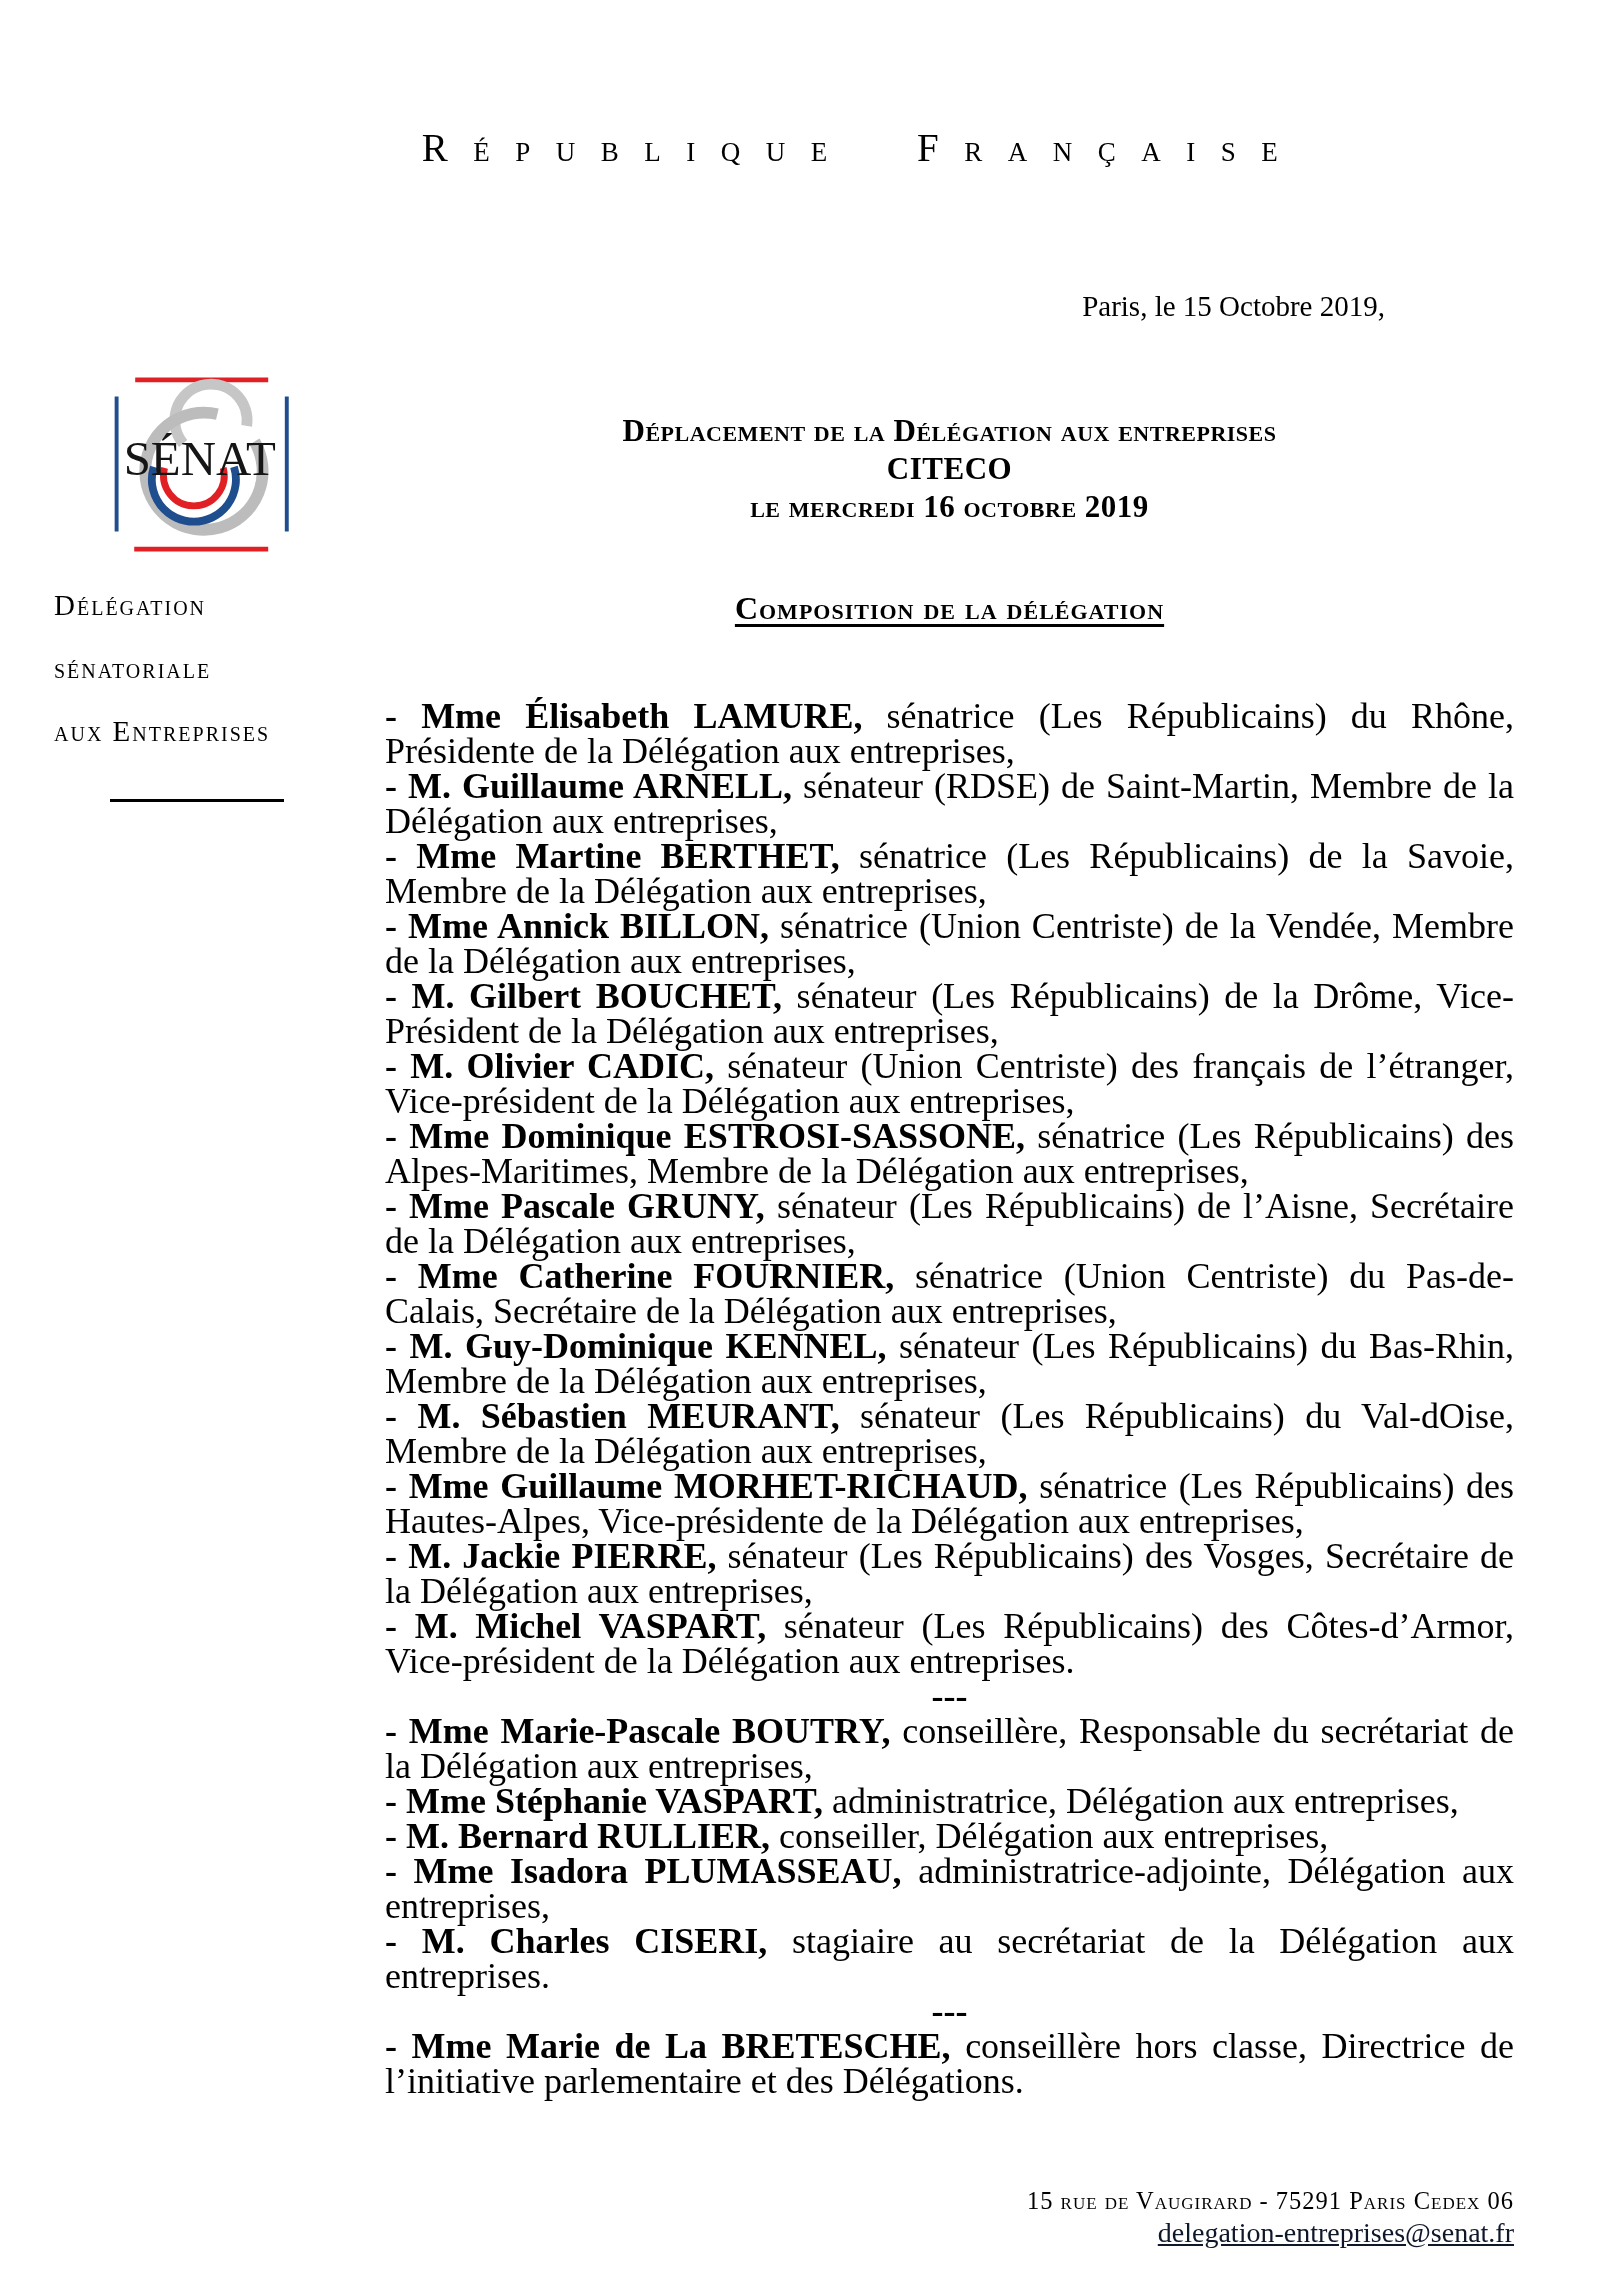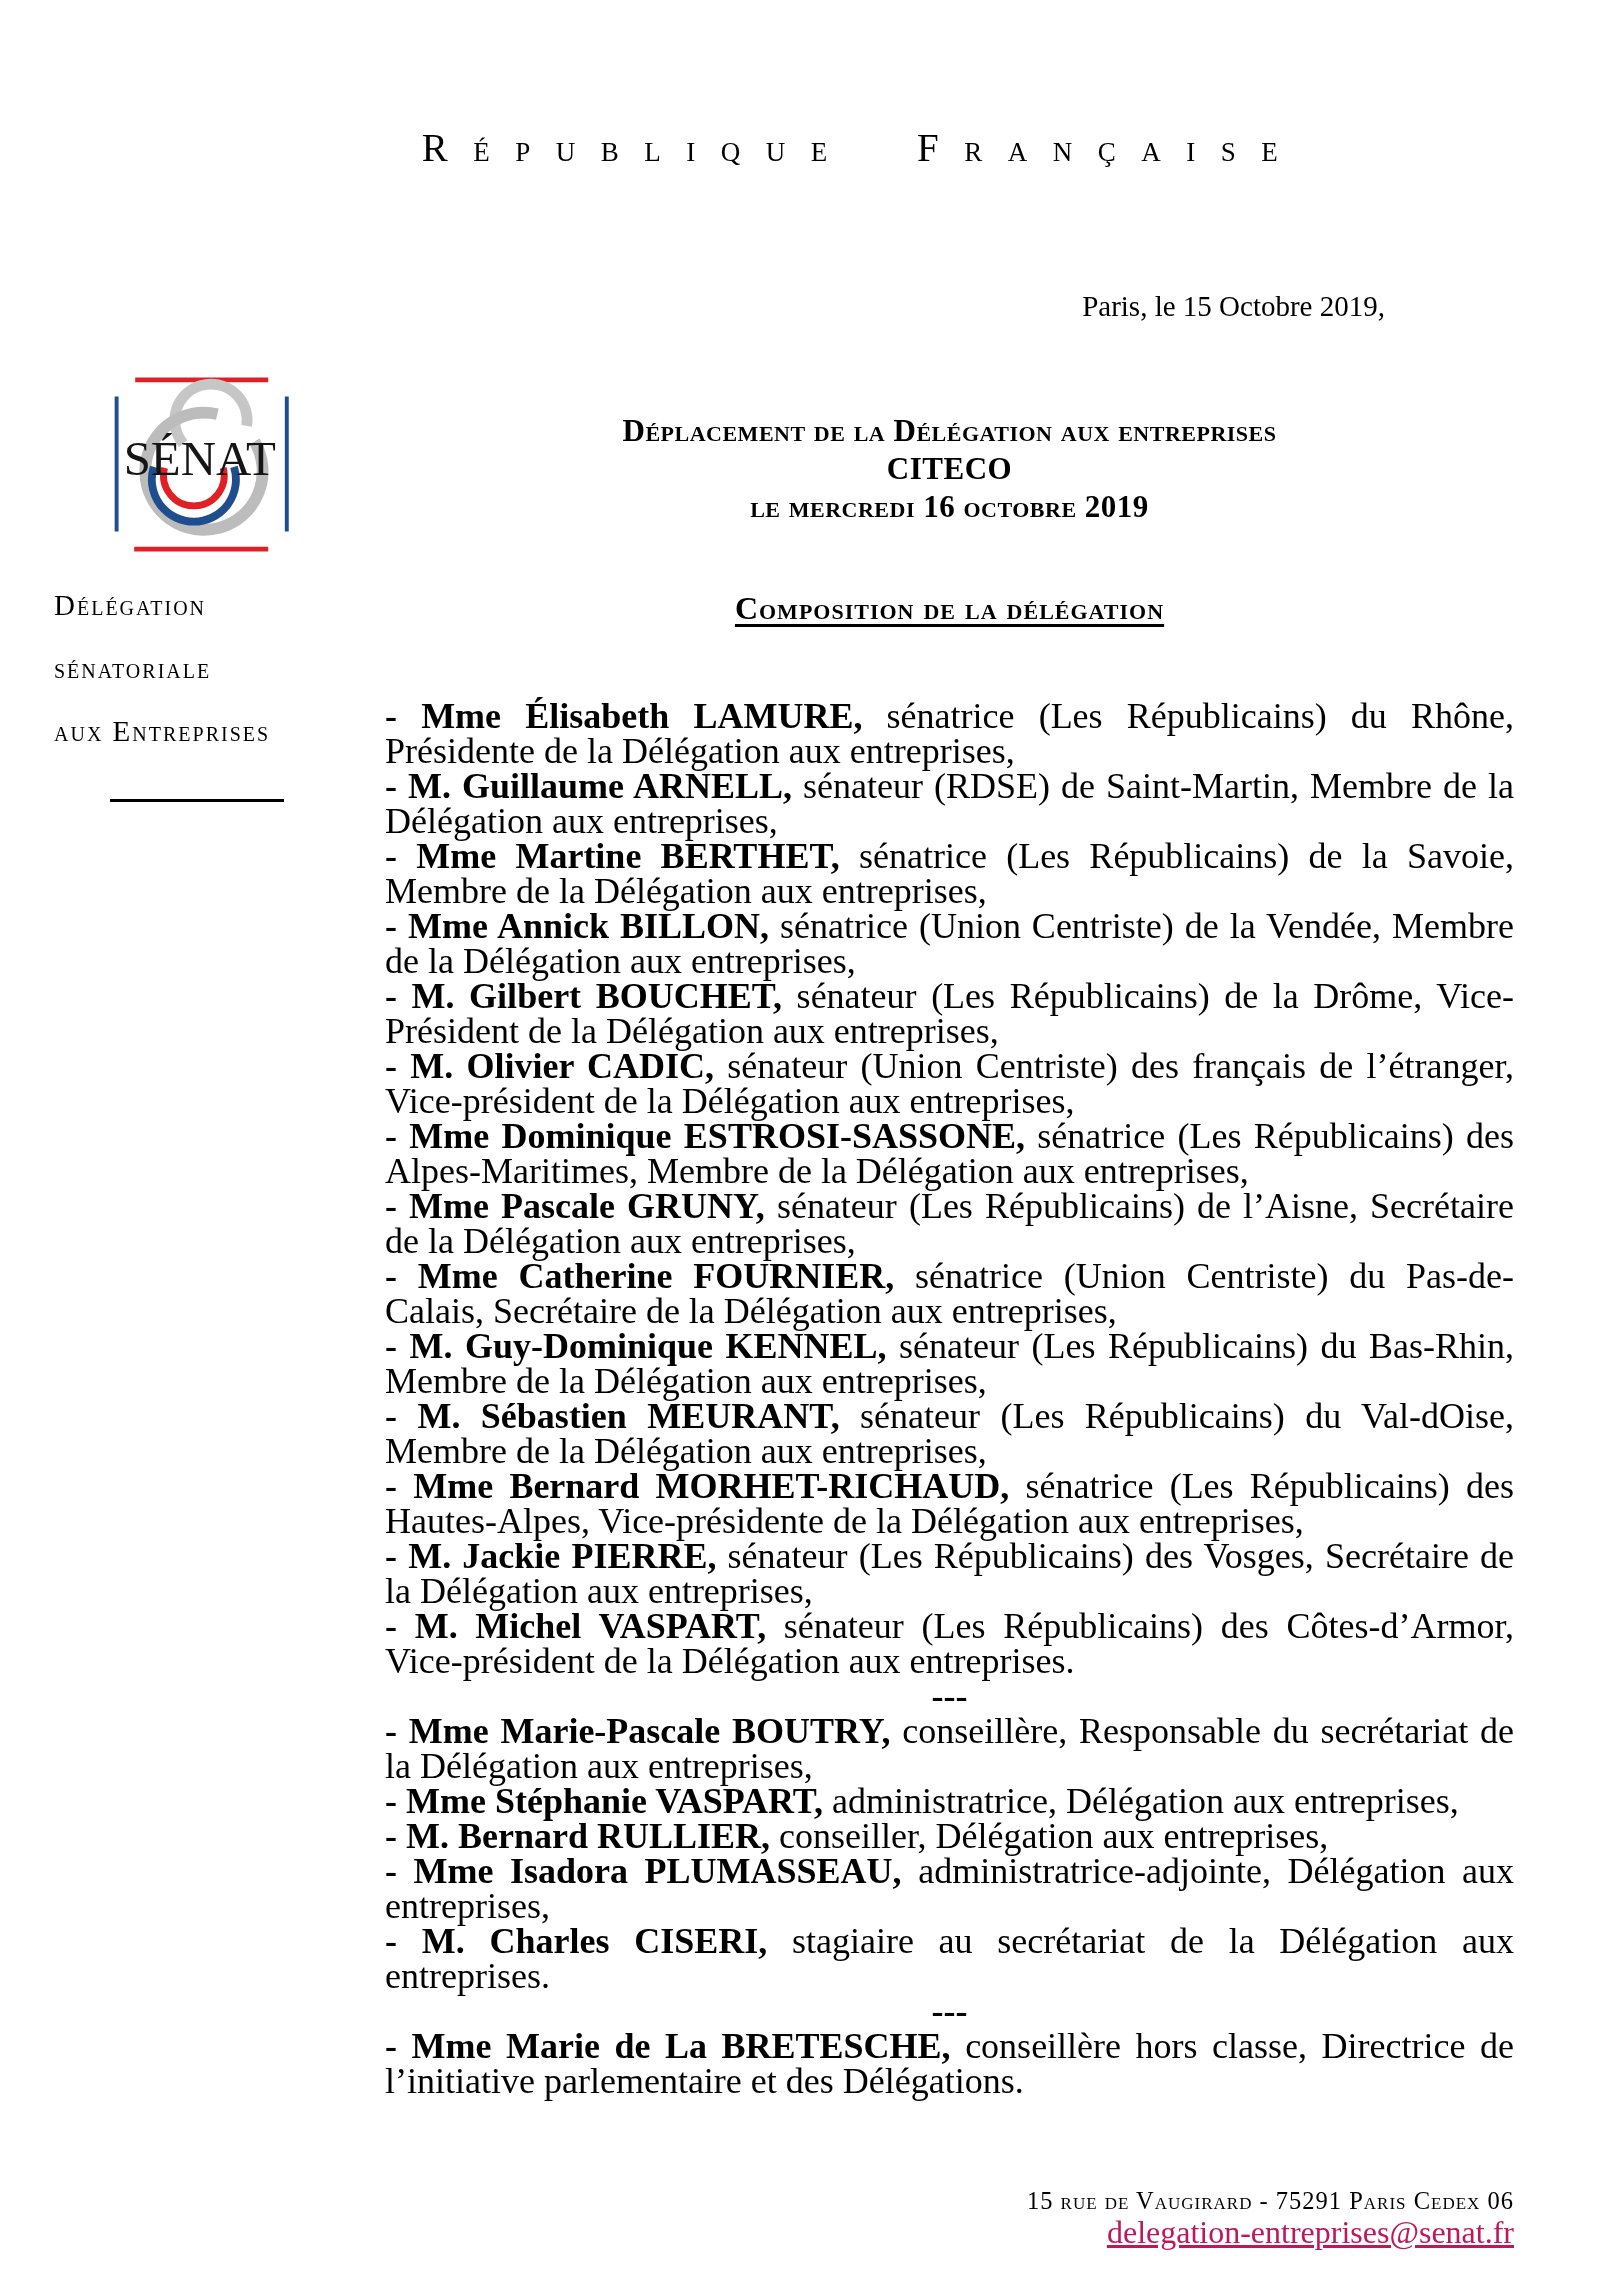--- a/index.html
+++ b/index.html
@@ -60,21 +60,21 @@
   .sep1 { margin:29px 0 43px 0; }
   .sep2 { margin:29px 0 29px 0; }
   
   .footer {
     position:absolute; top:2186px; left:385px; width:1129px; text-align:right;
   }
   .footer .address {
     font-variant:small-caps; font-size:24.5px; letter-spacing:1px; line-height:30px;
   }
   .footer .email a {
-    font-size:32px; color:#be185d; text-decoration:underline; line-height:33px;
+    font-size:28px; color:#0f172a; text-decoration:underline; line-height:33px;
   }
 </style>
 </head>
 <body>
 
 <div class="republique">République Française</div>
 
 <div class="date-line">Paris, le 15 Octobre 2019,</div>
 
 <div class="logo">
@@ -133,21 +133,21 @@
       <p class="item"><b>- Mme Dominique ESTROSI-SASSONE,</b><span> sénatrice (Les Républicains) des Alpes-Maritimes, Membre de la Délégation aux entreprises,</span></p>
 
       <p class="item"><b>- Mme Pascale GRUNY,</b><span> sénateur (Les Républicains) de l’Aisne, Secrétaire de la Délégation aux entreprises,</span></p>
 
       <p class="item"><b>- Mme Catherine FOURNIER,</b><span> sénatrice (Union Centriste) du Pas-de-Calais, Secrétaire de la Délégation aux entreprises,</span></p>
 
       <p class="item"><b>- M. Guy-Dominique KENNEL,</b><span> sénateur (Les Républicains) du Bas-Rhin, Membre de la Délégation aux entreprises,</span></p>
 
       <p class="item"><b>- M. Sébastien MEURANT,</b><span> sénateur (Les Républicains) du Val-dOise, Membre de la Délégation aux entreprises,</span></p>
 
-      <p class="item"><b>- Mme Bernard MORHET-RICHAUD,</b><span> sénatrice (Les Républicains) des Hautes-Alpes, Vice-présidente de la Délégation aux entreprises,</span></p>
+      <p class="item"><b>- Mme Guillaume MORHET-RICHAUD,</b><span> sénatrice (Les Républicains) des Hautes-Alpes, Vice-présidente de la Délégation aux entreprises,</span></p>
 
       <p class="item"><b>- M. Jackie PIERRE,</b><span> sénateur (Les Républicains) des Vosges, Secrétaire de la Délégation aux entreprises,</span></p>
 
       <p class="item"><b>- M. Michel VASPART,</b><span> sénateur (Les Républicains) des Côtes-d’Armor, Vice-président de la Délégation aux entreprises.</span></p>
     </div>
 
   <p class="sep sep1">---</p>
 
   <div>
 

